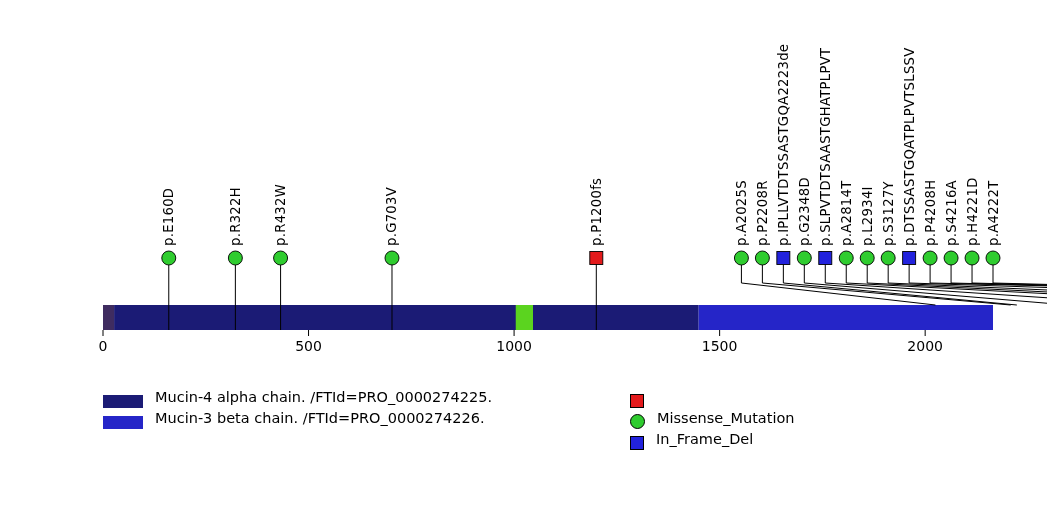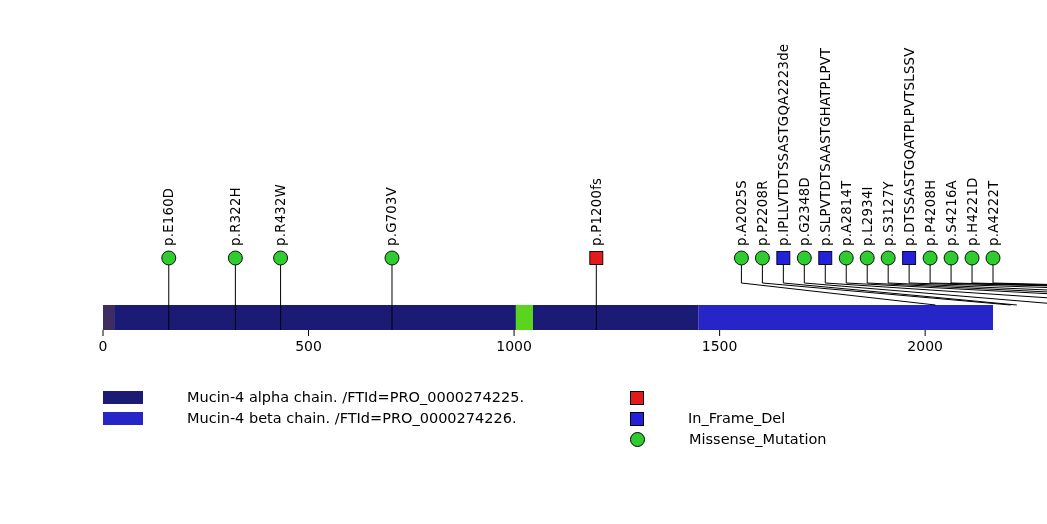--- a/index.html
+++ b/index.html
@@ -4,21 +4,21 @@
 <style>
   html,body{margin:0;padding:0;background:#ffffff;}
   .stage{
     position:relative;width:1047px;height:524px;background:#ffffff;
     overflow:hidden;font-family:"DejaVu Sans", sans-serif;color:#000;
   }
   #chart{position:absolute;left:0;top:0;}
   .legend{position:absolute;display:flex;flex-direction:column;}
   .legend-left{left:103px;top:387px;}
   .legend-right{left:630px;top:387px;}
-  .legend-row{display:flex;align-items:center;height:21px;font-size:14.5px;line-height:21px;gap:32px;}
+  .legend-row{display:flex;align-items:flex-end;height:21px;font-size:14.5px;line-height:21px;}
   .swatch{display:inline-block;margin-right:12px;flex:none;}
   .swatch-wide{width:40px;height:13px;}
   .swatch-square{width:12px;height:12px;border:1px solid #000;}
   .swatch-circle{width:13px;height:13px;border:1px solid #000;border-radius:50%;}
   .legend-label{white-space:nowrap;}
 </style>
 </head>
 <body>
 
 <div class="stage">
@@ -105,29 +105,29 @@
       <text transform="translate(976.5346420323325 246) rotate(-90)" text-anchor="start" font-size="13.2" fill="#000" letter-spacing="0.3" style="font-family: &quot;DejaVu Sans&quot;, sans-serif;">p.H4221D</text>
       <text transform="translate(997.5 246) rotate(-90)" text-anchor="start" font-size="13.2" fill="#000" letter-spacing="0.3" style="font-family: &quot;DejaVu Sans&quot;, sans-serif;">p.A4222T</text>
     </svg>
   <div class="legend legend-left">
       <div class="legend-row">
         <span class="swatch swatch-wide" style="background: rgb(27, 27, 117);"></span>
         <span class="legend-label">Mucin-4 alpha chain. /FTId=PRO_0000274225.</span>
       </div>
       <div class="legend-row">
         <span class="swatch swatch-wide" style="background: rgb(37, 37, 200);"></span>
-        <span class="legend-label">Mucin-4 beta chain. /FTId=PRO_0000274226.</span>
+        <span class="legend-label">Mucin-3 beta chain. /FTId=PRO_0000274226.</span>
       </div>
     </div>
   <div class="legend legend-right">
       <div class="legend-row">
         <span class="swatch swatch-square" style="background: rgb(227, 26, 28);"></span>
       </div>
       <div class="legend-row">
+        <span class="swatch swatch-circle" style="background: rgb(47, 204, 47);"></span>
+        <span class="legend-label">Missense_Mutation</span>
+      </div>
+      <div class="legend-row">
         <span class="swatch swatch-square" style="background: rgb(34, 34, 221);"></span>
         <span class="legend-label">In_Frame_Del</span>
-      </div>
-      <div class="legend-row">
-        <span class="swatch swatch-circle" style="background: rgb(47, 204, 47);"></span>
-        <span class="legend-label">Missense_Mutation</span>
       </div>
     </div>
 </div>
 
 </body></html>

